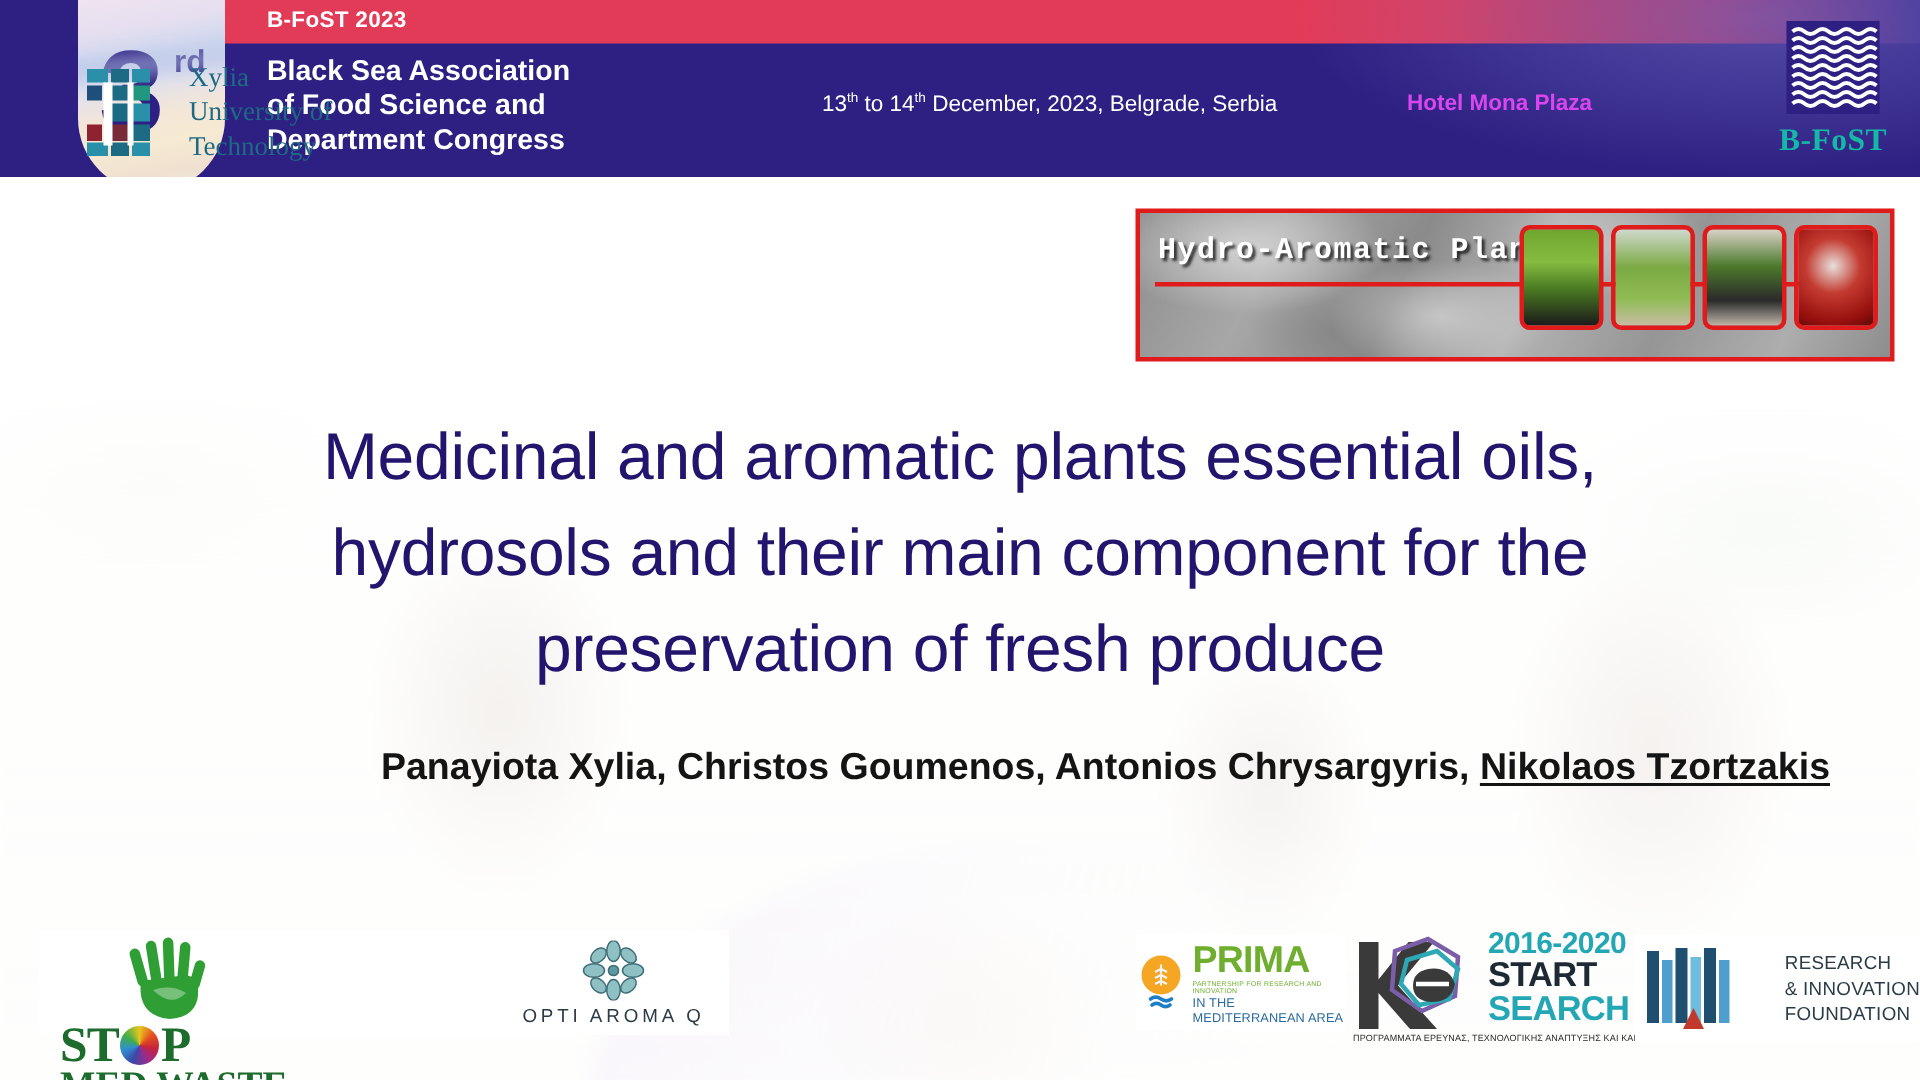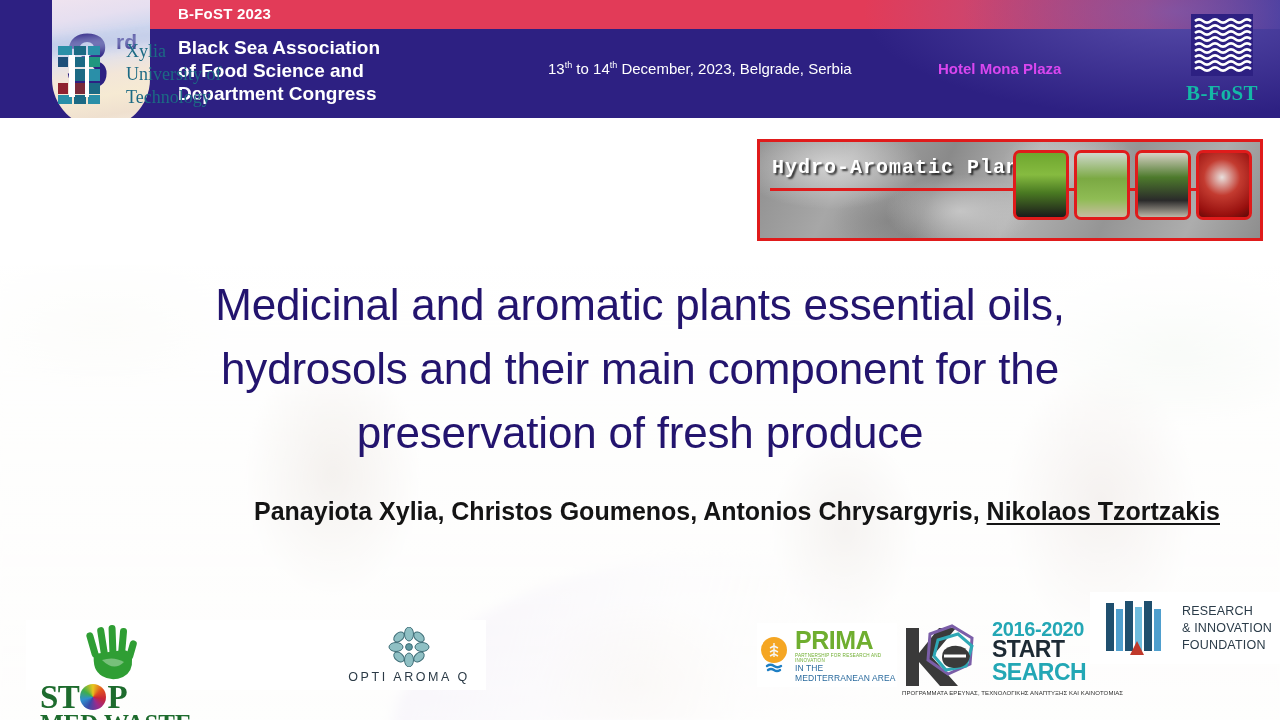--- a/index.html
+++ b/index.html
@@ -339,21 +339,21 @@
 
   
   .restart { position: absolute; left: 900px; top: 614px; width: 200px; height: 92px; }
   .restart-k { position: absolute; left: 0; top: 10px; width: 88px; height: 66px; }
   .restart-years { position: absolute; left: 92px; top: 4px; font-size: 20px; font-weight: bold; color: #23a7b5; letter-spacing: -0.4px; }
   .restart-start { position: absolute; left: 92px; top: 24px; font-size: 23px; font-weight: bold; color: #1d2a34; line-height: 23px; letter-spacing: -0.5px; }
   .restart-search { position: absolute; left: 92px; top: 47px; font-size: 23px; font-weight: bold; color: #23a7b5; line-height: 23px; letter-spacing: -0.5px; }
   .restart-greek { position: absolute; left: 2px; top: 76px; font-size: 6px; color: #2b2b2b; white-space: nowrap; letter-spacing: 0.1px; }
 
   
-  .card-rif { left: 1090px; top: 592px; width: 190px; height: 72px; justify-content: center; }
+  .card-rif { left: 1090px; top: 623px; width: 190px; height: 72px; justify-content: space-between; }
   .rif-bars { width: 66px; height: 58px; margin-left: 6px; }
   .rif-text { margin-left: 12px; font-size: 12.5px; line-height: 17px; color: #2b3c49; letter-spacing: 0.2px; }
 </style>
 </head>
 <body>
 
 <div id="slide">
 
   <div class="header">
 

